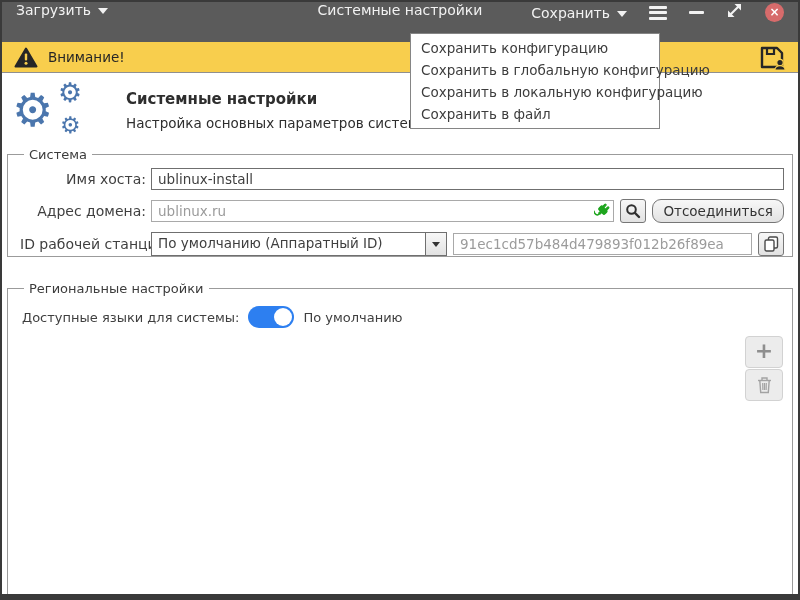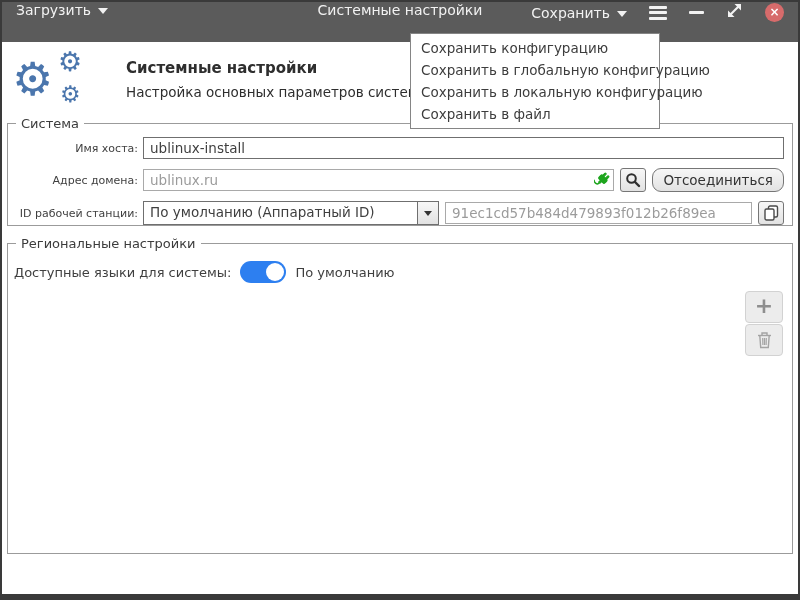--- a/index.html
+++ b/index.html
@@ -41,28 +41,28 @@
   .gears { position:relative; width:86px; height:60px; color:#4b76ad; }
   .gear { position:absolute; line-height:1; }
   .gear-large  { font-size:46px; left:0;  top:6px; }
   .gear-medium { font-size:27px; left:46px; top:-2px; }
   .gear-small  { font-size:23px; left:48px; top:33px; }
   .header-texts { padding-top:9px; }
   .page-title { font-size:15px; font-weight:bold; color:#2e2e2e; }
   .page-subtitle { font-size:13.5px; color:#2e2e2e; margin-top:7px; }
 
   
-  fieldset { border:1px solid #9b9b9b; margin:2px 5px 0 5px; padding:4px 8px 10px 4px; }
+  fieldset { border:1px solid #9b9b9b; margin:2px 5px 0 5px; padding:4px 8px 10px 12px; }
   legend { font-size:13px; color:#3c3c3c; padding:0 5px; margin-left:4px; }
   .fs-system { height:110px; }
-  .fs-regional { height:318px; margin-top:10px; position:relative; }
+  .fs-regional { height:318px; margin-top:24px; position:relative; }
 
   .form-grid { display:grid; grid-template-columns:126px 1fr; column-gap:5px;
                row-gap:9px; align-items:center; margin-top:2px; }
-  .form-label { font-size:11px; color:#3f3f3f; text-align:right; white-space:nowrap; }
+  .form-label { font-size:14px; color:#3f3f3f; text-align:right; white-space:nowrap; }
 
   .text-input { width:100%; height:22px; border:1px solid #6f6f6f; background:#fff;
                 font-family:inherit; font-size:13.5px; color:#3f3f3f; padding:0 6px; }
   .text-input.muted { border-color:#a9a9a9; color:#9b9b9b; }
 
   .row-flex { display:flex; align-items:center; gap:6px; }
   .domain-wrap { position:relative; flex:1; }
   .domain-wrap .plug { position:absolute; right:4px; top:3px; }
 
   .tool-btn { width:26px; height:24px; border:1px solid #767676; border-radius:3px;
@@ -129,20 +129,36 @@
     </div>
   </div>
 
   <div class="save-menu">
     <div class="save-menu-item">Сохранить конфигурацию</div>
     <div class="save-menu-item">Сохранить в глобальную конфигурацию</div>
     <div class="save-menu-item">Сохранить в локальную конфигурацию</div>
     <div class="save-menu-item">Сохранить в файл</div>
   </div>
 
+  <div class="warnbar">
+    <svg width="24" height="21" viewBox="0 0 24 21">
+      <path d="M12 1.5 L22.5 19.5 H1.5 Z" fill="#262626" stroke="#262626" stroke-width="2" stroke-linejoin="round"></path>
+      <rect x="10.8" y="6.5" width="2.4" height="7" rx="1" fill="#f8ce4d"></rect>
+      <circle cx="12" cy="16.2" r="1.5" fill="#f8ce4d"></circle>
+    </svg>
+    <span class="warn-text">Внимание!</span>
+    <span class="right-icon">
+      <svg width="27" height="25" viewBox="0 0 27 25">
+        <path d="M3 3 h15 l5 5 v14 h-20 z" fill="none" stroke="#262626" stroke-width="2.4" stroke-linejoin="round"></path>
+        <path d="M8 3 v6 h7 v-6" fill="none" stroke="#262626" stroke-width="2.2"></path>
+        <circle cx="21" cy="17.5" r="3.2" fill="#262626" stroke="#f8ce4d" stroke-width="1.2"></circle>
+        <path d="M15.8 25 a5.2 4.4 0 0 1 10.4 0 z" fill="#262626" stroke="#f8ce4d" stroke-width="1.2"></path>
+      </svg>
+    </span>
+  </div>
 
   <div class="header">
     <div class="gears">
       <span class="gear gear-large">⚙</span>
       <span class="gear gear-medium">⚙</span>
       <span class="gear gear-small">⚙</span>
     </div>
     <div class="header-texts">
       <div class="page-title">Системные настройки</div>
       <div class="page-subtitle">Настройка основных параметров системы</div>

